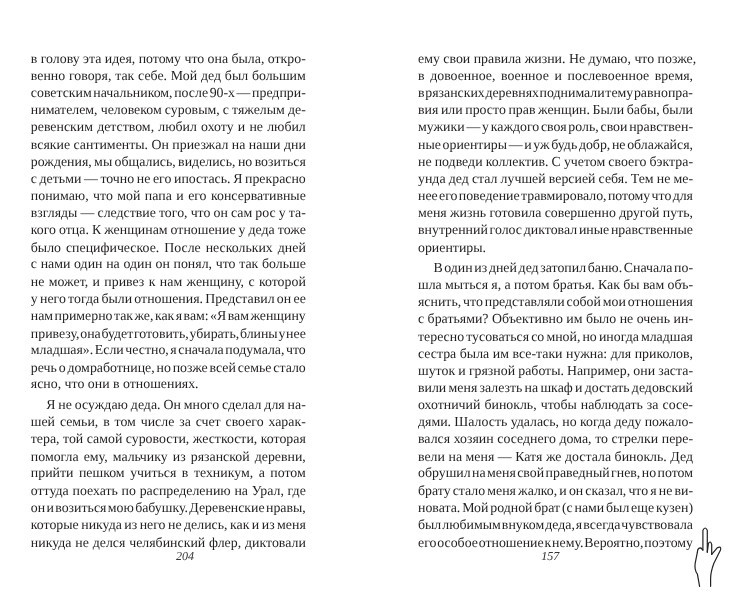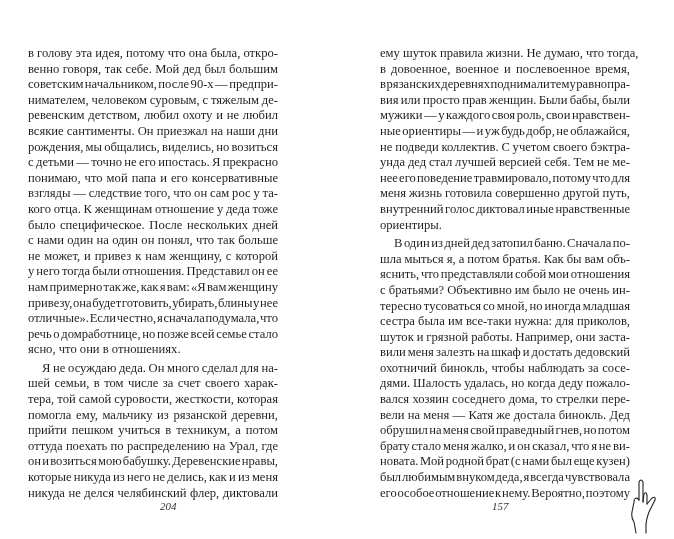--- a/index.html
+++ b/index.html
@@ -45,39 +45,39 @@
       <span class="line" style="white-space: nowrap; display: block; word-spacing: -0.767578px;">с детьми — точно не его ипостась. Я прекрасно</span>
       <span class="line" style="white-space: nowrap; display: block; word-spacing: 0px;">понимаю, что мой папа и его консервативные</span>
       <span class="line" style="white-space: nowrap; display: block; word-spacing: -0.319444px;">взгляды — следствие того, что он сам рос у та-</span>
       <span class="line" style="white-space: nowrap; display: block; word-spacing: -0.383929px;">кого отца. К женщинам отношение у деда тоже</span>
       <span class="line" style="white-space: nowrap; display: block; word-spacing: 0px;">было специфическое. После нескольких дней</span>
       <span class="line" style="white-space: nowrap; display: block; word-spacing: 0px;">с нами один на один он понял, что так больше</span>
       <span class="line" style="white-space: nowrap; display: block; word-spacing: 0px;">не может, и привез к нам женщину, с которой</span>
       <span class="line" style="white-space: nowrap; display: block; word-spacing: -1.07366px;">у него тогда были отношения. Представил он ее</span>
       <span class="line" style="white-space: nowrap; display: block; word-spacing: -1.84375px;">нам примерно так же, как я вам: «Я вам женщину</span>
       <span class="line" style="white-space: nowrap; display: block; word-spacing: -2.47991px;">привезу, она будет готовить, убирать, блины у нее</span>
-      <span class="line" style="white-space: nowrap; display: block; word-spacing: -2.42188px;">отличные». Если честно, я сначала подумала, что</span>
+      <span class="line" style="white-space: nowrap; display: block; word-spacing: -2.42188px;">младшая». Если честно, я сначала подумала, что</span>
       <span class="line" style="white-space: nowrap; display: block; word-spacing: -1.48214px;">речь о домработнице, но позже всей семье стало</span>
       <span class="line left">ясно, что они в отношениях.</span>
       <span class="line indent" style="margin-top: 3px; white-space: nowrap; display: block; word-spacing: -0.503906px;">Я не осуждаю деда. Он много сделал для на-</span>
       <span class="line" style="white-space: nowrap; display: block; word-spacing: 0px;">шей семьи, в том числе за счет своего харак-</span>
       <span class="line" style="white-space: nowrap; display: block; word-spacing: 0px;">тера, той самой суровости, жесткости, которая</span>
       <span class="line" style="white-space: nowrap; display: block; word-spacing: 0px;">помогла ему, мальчику из рязанской деревни,</span>
       <span class="line" style="white-space: nowrap; display: block; word-spacing: 0px;">прийти пешком учиться в техникум, а потом</span>
       <span class="line" style="white-space: nowrap; display: block; word-spacing: 0px;">оттуда поехать по распределению на Урал, где</span>
       <span class="line" style="white-space: nowrap; display: block; word-spacing: -1.96354px;">он и возиться мою бабушку. Деревенские нравы,</span>
       <span class="line" style="white-space: nowrap; display: block; word-spacing: -0.895833px;">которые никуда из него не делись, как и из меня</span>
       <span class="line" style="white-space: nowrap; display: block; word-spacing: 0px;">никуда не делся челябинский флер, диктовали</span>
     </div>
   <div class="page-number">204</div>
 </div>
 
 <div class="page page-right">
   <div class="text-block" id="right-text">
-      <span class="line" style="white-space: nowrap; display: block; word-spacing: 0px;">ему шуток правила жизни. Не думаю, что тогда,</span>
+      <span class="line" style="white-space: nowrap; display: block; word-spacing: 0px;">ему свои правила жизни. Не думаю, что позже,</span>
       <span class="line" style="white-space: nowrap; display: block; word-spacing: 0px;">в довоенное, военное и послевоенное время,</span>
       <span class="line" style="white-space: nowrap; display: block; word-spacing: -2.54375px;">в рязанских деревнях поднимали тему равнопра-</span>
       <span class="line" style="white-space: nowrap; display: block; word-spacing: -0.792411px;">вия или просто прав женщин. Были бабы, были</span>
       <span class="line" style="white-space: nowrap; display: block; word-spacing: -1.54018px;">мужики — у каждого своя роль, свои нравствен-</span>
       <span class="line" style="white-space: nowrap; display: block; word-spacing: -1.63867px;">ные ориентиры — и уж будь добр, не облажайся,</span>
       <span class="line" style="white-space: nowrap; display: block; word-spacing: -0.322917px;">не подведи коллектив. С учетом своего бэктра-</span>
       <span class="line" style="white-space: nowrap; display: block; word-spacing: -0.285156px;">унда дед стал лучшей версией себя. Тем не ме-</span>
       <span class="line" style="white-space: nowrap; display: block; word-spacing: -1.95573px;">нее его поведение травмировало, потому что для</span>
       <span class="line" style="white-space: nowrap; display: block; word-spacing: -0.15625px;">меня жизнь готовила совершенно другой путь,</span>
       <span class="line" style="white-space: nowrap; display: block; word-spacing: -1.54297px;">внутренний голос диктовал иные нравственные</span>

